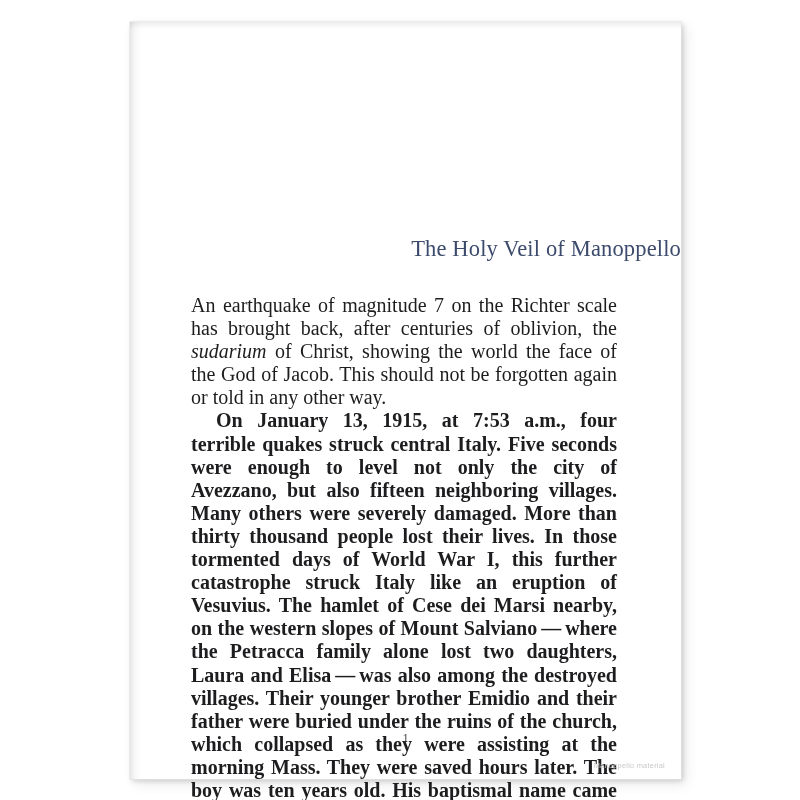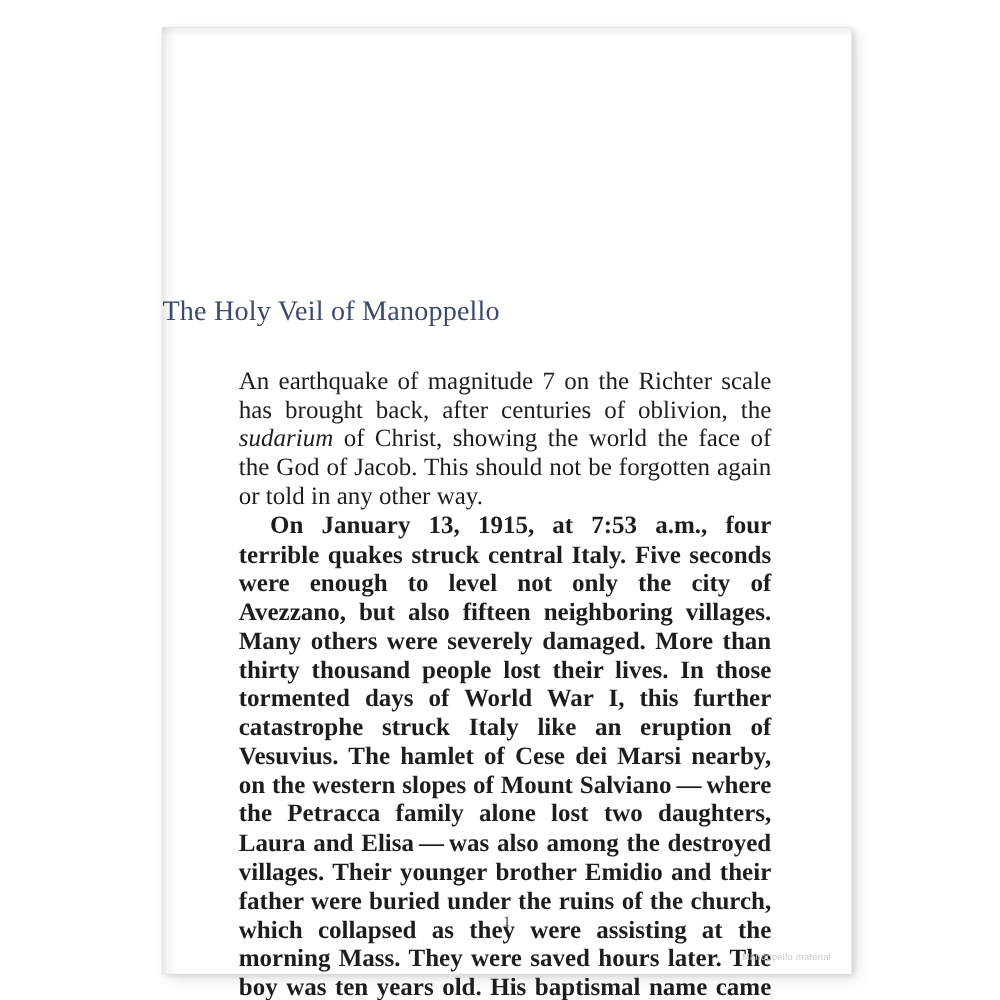--- a/index.html
+++ b/index.html
@@ -59,21 +59,21 @@
        rgba(0,0,0,0.0) 100%);
     pointer-events: none;
   }
 
   
   #chapter-title {
     position: absolute;
     left: 0;
     right: 0;
     top: 198px;
-    text-align: left;
+    text-align: right;
     color: #3c4a6b;
     font-size: 22.5px;
     font-weight: 400;
     letter-spacing: 0.15px;
     line-height: 1.2;
     font-family: "Liberation Serif", "DejaVu Serif", serif;
   }
 
   
   #text-column {

